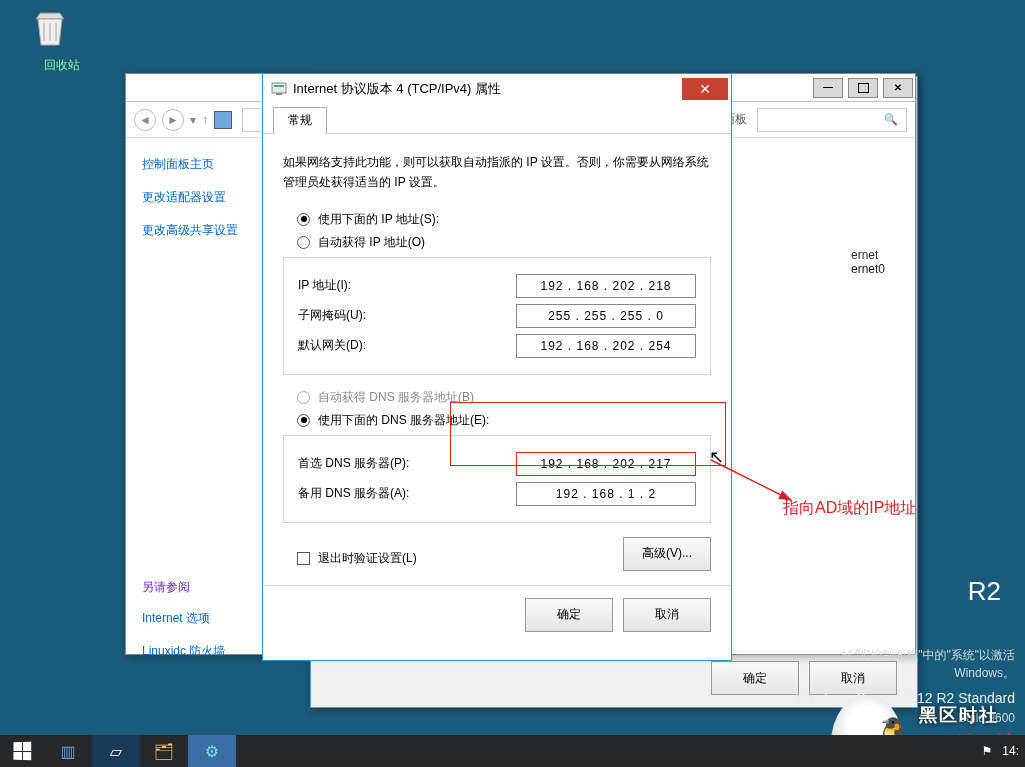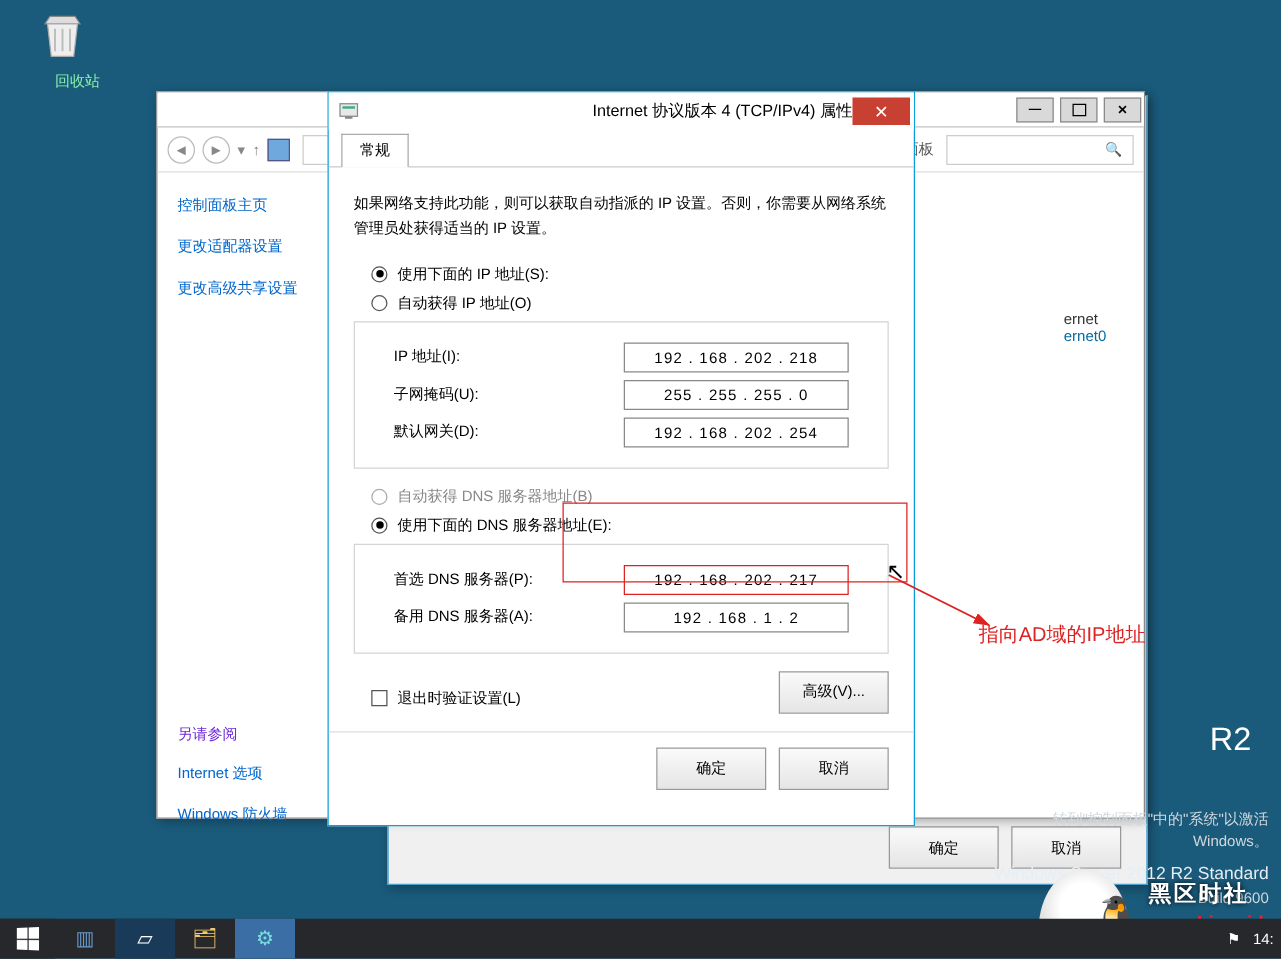--- a/index.html
+++ b/index.html
@@ -30,36 +30,36 @@
   .bg2-body { display:flex; height: calc(100% - 64px); }
   .sidebar { width: 130px; padding: 18px 0 16px 16px; font-size: 12px; }
   .sidebar a { color: #0066cc; display:block; margin-bottom:16px; text-decoration:none; }
   .sidebar .sep { margin-top: 340px; color:#6d28d9; }
   .content-peek { flex:1; padding: 18px 18px; font-size:12px; color:#333; position:relative; }
 
   
   .dialog { position: absolute; top: 73px; left: 262px; width: 470px; height: 588px; background:#fff; border: 1px solid #0b9fd8; }
   .dialog .dlg-title { height: 30px; background:#fff; display:flex; align-items:center; position:relative; padding-left: 8px; }
   .dlg-title .ticon { width:16px; height:16px; margin-right:6px; display:flex; align-items:center; justify-content:center; }
-  .dlg-title .text { flex:1; text-align:right; color:#000; font-size:13px; }
+  .dlg-title .text { flex:1; text-align:left; color:#000; font-size:13px; }
   .dlg-title .close-btn { width: 46px; height: 22px; background:#c84031; color:#fff; display:flex; align-items:center; justify-content:center; font-size:14px; margin-right:3px; margin-top:0px; font-family: Arial; }
 
   .tab-strip { height: 30px; border-bottom: 1px solid #ccc; display:flex; align-items:flex-end; padding-left: 10px; }
   .tab { border: 1px solid #aaa; border-bottom: 1px solid #fff; padding: 4px 14px; font-size:12px; background:#fff; margin-bottom:-1px; }
 
   .dlg-body { padding: 18px 20px 14px 20px; font-size: 12px; color:#000; }
   .dlg-body .desc { line-height: 1.7; margin-bottom: 18px; }
   .radio-row { display:flex; align-items:center; gap:8px; margin: 6px 0; padding-left: 14px; }
   .radio { width:13px; height:13px; border:1px solid #555; border-radius:50%; display:flex; align-items:center; justify-content:center; }
   .radio.selected::after { content:''; width:6px; height:6px; background:#000; border-radius:50%; }
   .radio.disabled { border-color:#aaa; }
   .radio-label.disabled { color:#888; }
 
   .fieldset { border: 1px solid #d4d4d4; padding: 10px 14px; margin-top: 6px; margin-bottom: 14px; }
-  .field-row { display:flex; align-items:center; justify-content:space-between; margin: 6px 17px; }
+  .field-row { display:flex; align-items:center; justify-content:space-between; margin: 6px 0; }
   .field-row label { font-size:12px; }
   .ip-input { width: 180px; height: 24px; border: 1px solid #888; font-size:12px; display:flex; align-items:center; justify-content:center; letter-spacing:1px; background:#fff; }
   .hl-red { border: 1px solid #d22 !important; }
   .hl-red-outer { border: 1px solid #d22; padding: 6px 10px 8px 10px; margin: 4px -6px; }
 
   .chk-row { display:flex; align-items:center; gap:8px; margin-top: 10px; padding-left: 14px; }
   .chk { width:13px; height:13px; border:1px solid #555; }
   .btn { min-width: 88px; height: 26px; border: 1px solid #999; background: linear-gradient(#fafafa,#e5e5e5); font-size:12px; display:flex; align-items:center; justify-content:center; padding: 16px 12px; }
   .dlg-footer { border-top: 1px solid #ddd; padding: 12px 20px; display:flex; justify-content:flex-end; gap: 10px; }
 
@@ -131,26 +131,26 @@
     <span style="margin-right:4px;">制面板</span>
     <div class="search-box"></div>
   </div>
   <div class="bg2-body">
     <div class="sidebar">
       <a>控制面板主页</a>
       <a>更改适配器设置</a>
       <a>更改高级共享设置</a>
       <div class="sep">另请参阅</div>
       <a style="margin-top:14px;">Internet 选项</a>
-      <a>Windows 防火墙</a>
+      <a>Linuxidc 防火墙</a>
     </div>
     <div class="content-peek">
       <div style="position:absolute; right:30px; top:110px;">
         <div>ernet</div>
-        <div style="color:#0369a1;">ernet0</div>
+        <div style="color:#0f172a;">ernet0</div>
       </div>
     </div>
   </div>
 </div>
 
 <div class="dialog">
   <div class="dlg-title">
     <div class="ticon">
       <svg width="16" height="16" viewBox="0 0 16 16">
           <rect x="1" y="2" width="14" height="10" fill="#e8e8e8" stroke="#888"></rect>

